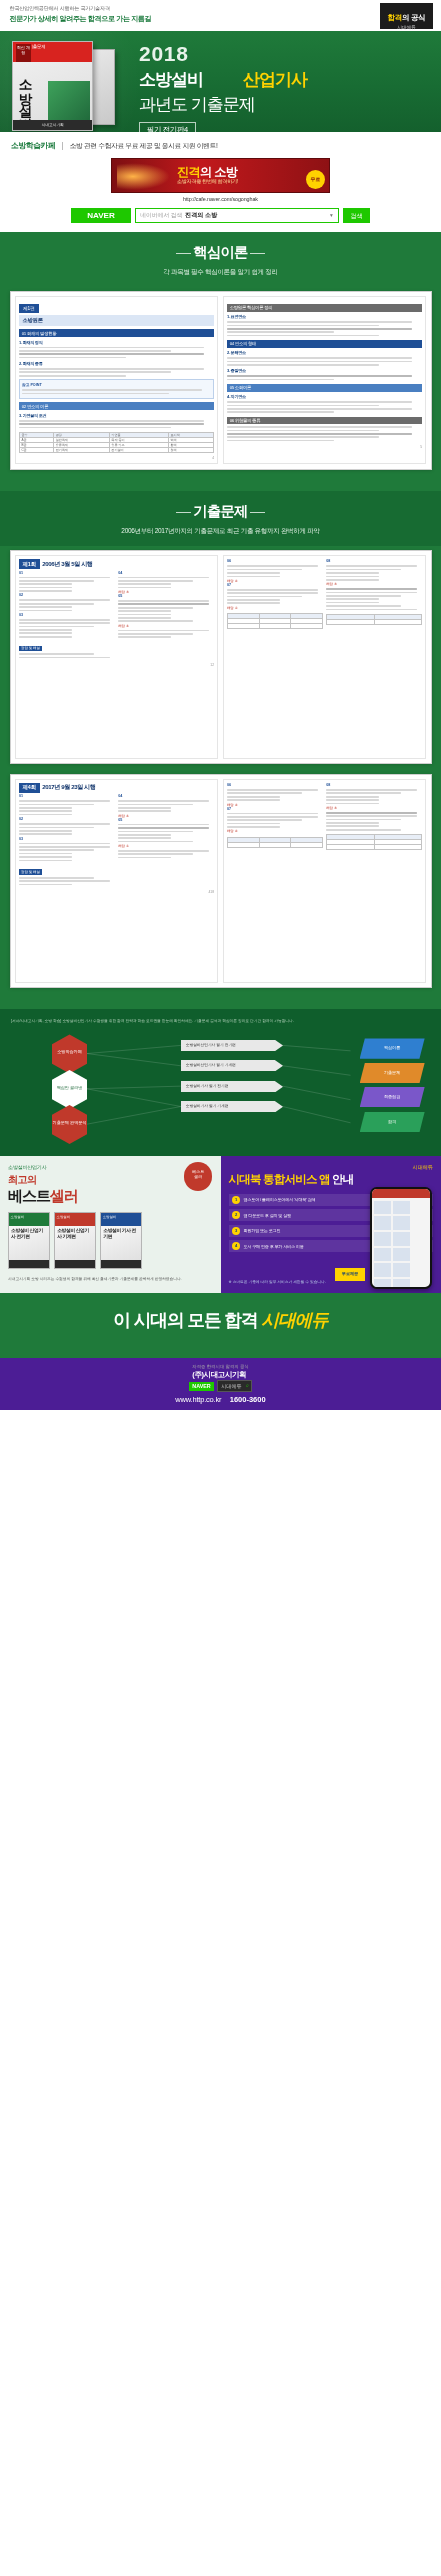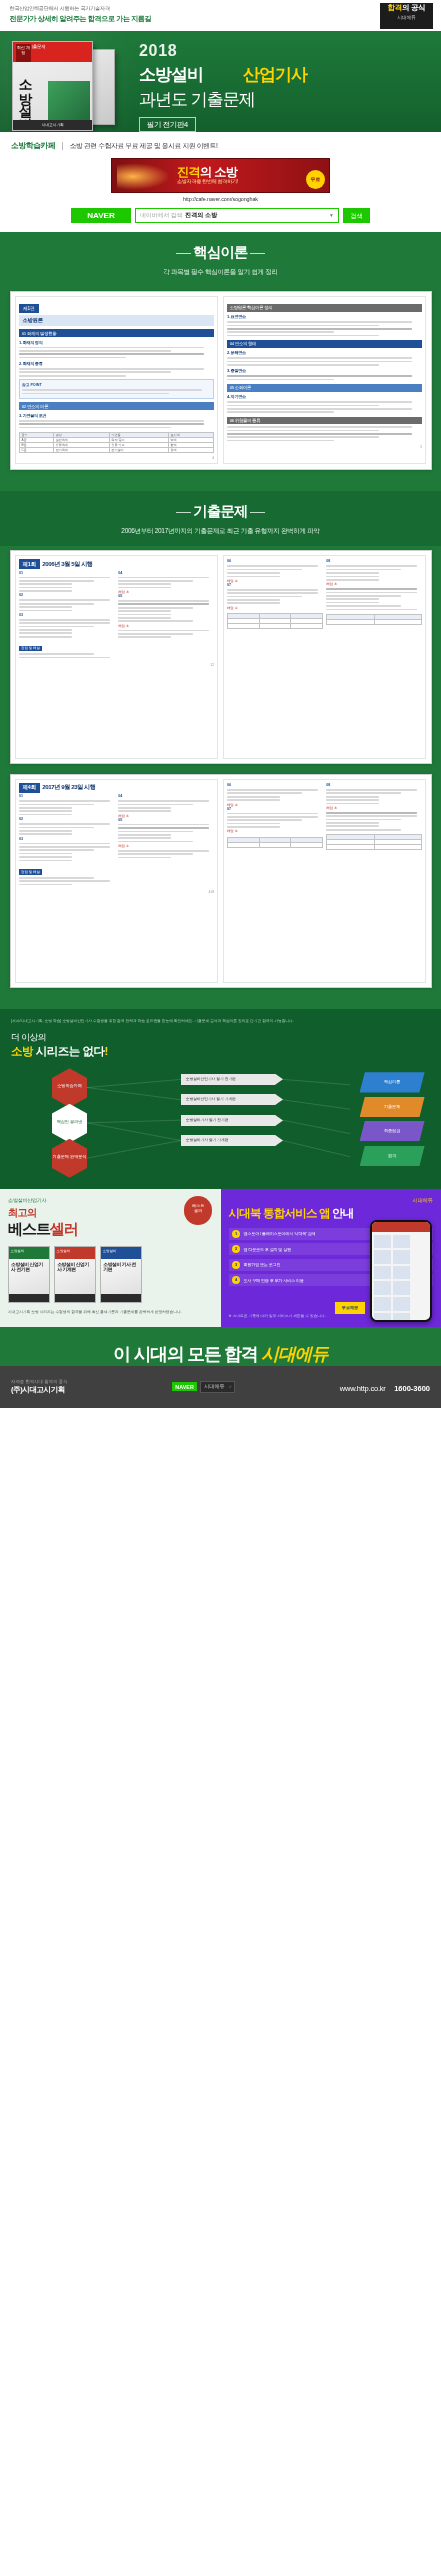--- a/index.html
+++ b/index.html
@@ -33,21 +33,21 @@
   }
   .badge-pass {
     position: absolute;
     right: 8.1px;
     top: 2.7px;
     width: 53px;
     height: 26px;
     background: #1c1c1c;
     color: #fff;
     text-align: center;
-    padding-top: 0;
+    padding-top: 10px;
   }
   .badge-pass .b1 { font-size: 7.5px; font-weight: bold; letter-spacing: -0.3px; }
   .badge-pass .b1 b { color: #ffd200; }
   .badge-pass .b2 { font-size: 4.8px; color: #cfcfcf; margin-top: 1.4px; letter-spacing: -0.2px;}
 
   
   .hero {
     height: 101px;
     background: linear-gradient(180deg,#1f7a3a 0%, #186c33 55%, #14602d 100%);
     position: relative;
@@ -109,21 +109,21 @@
     border: 0.7px solid #aaa;
     box-shadow: 2px 2.7px 4.8px rgba(0,0,0,.3);
     z-index: 0;
   }
   .hero-text {
     position: absolute;
     left: 139px; top: 12.2px;
     color: #fff;
   }
   .hero-year {
-    font-size: 16px; font-weight: bold; color: #e8f3ea;
+    font-size: 21px; font-weight: bold; color: #e8f3ea;
     letter-spacing: 0.7px; line-height: 1;
   }
   .hero-line-a { font-size: 17px; font-weight: bold; margin-top: 4.1px; letter-spacing: -1px; }
   .hero-line-a .y { color: #ffd200; margin-left: 40px; }
   .hero-line-b { font-size: 17px; font-weight: normal; margin-top: 1.4px; letter-spacing: -1px; }
   .hero-tag {
     display: inline-block;
     margin-top: 6.8px;
     border: 0.7px solid rgba(255,255,255,.7);
     padding: 1.4px 6.8px;
@@ -352,21 +352,21 @@
     border: 0.7px solid #b5b5b5; position: relative; overflow: hidden;
   }
   .bk .bk-h { height: 12.2px; background: #1f7a3a; color: #fff; font-size: 3.4px; padding: 1.4px; }
   .bk.red .bk-h { background: #c0392b; }
   .bk.blue .bk-h { background: #1f4f96; }
   .bk .bk-t { font-size: 4.8px; font-weight: bold; color: #222; padding: 2.7px 2px; letter-spacing: -0.4px; line-height: 1.1; }
   .bk .bk-b { position: absolute; bottom: 0; left: 0; right: 0; height: 8.1px; background: #2b2b2b; }
   .bs-foot { margin-top: 6.1px; font-size: 3.7px; color: #4b4b4b; line-height: 1.7; }
 
   .app-col {
-    width: 221px; background: #6d28d9; padding: 8.1px 8.1px 11px 8.1px;
+    width: 221px; background: #4c1d95; padding: 8.1px 8.1px 11px 8.1px;
     color: #fff; position: relative;
   }
   .app-col .tag { font-size: 5.1px; color: #ffd200; text-align: right; }
   .app-col .t1 { font-size: 11.5px; font-weight: bold; letter-spacing: -0.8px; margin-top: 1.4px; }
   .app-col .t1 .y { color: #ffd200; }
   .app-steps { margin-top: 6.8px; }
   .app-step {
     display: flex; align-items: center; gap: 3.4px; margin-bottom: 3.4px;
     background: rgba(255,255,255,.1); padding: 2px 3.4px;
   }
@@ -388,31 +388,31 @@
   .app-badge {
     position: absolute; right: 76px; bottom: 12.2px;
     width: 30px; height: 12.2px; background: #ffd200; color: #0f3f76;
     font-size: 4.1px; text-align: center; line-height: 12.2px; font-weight: bold;
   }
   .app-foot { position: absolute; left: 8.1px; bottom: 6.8px; font-size: 3.7px; color: #bcd0ea; line-height: 1.6; }
 
   
   .footer-band {
     background: #1f7a3a; color: #fff; text-align: center;
-    padding: 15px 0 0 0; position: relative;
+    padding: 15px 0 26px 0; position: relative;
   }
   .footer-band .fb {
     font-size: 17.7px; letter-spacing: -1.1px;
   }
   .footer-band .fb .w { font-weight: bold; }
   .footer-band .fb .script { color: #ffd200; font-style: italic; font-weight: bold; }
 
   .footer-bottom {
-    background: #404040; color: #ddd; padding: 13px 11px;
-    display: flex; align-items: center; justify-content: space-between;
+    background: #4c1d95; color: #ddd; padding: 6px 11px;
+    display: flex; align-items: center; justify-content: space-between; flex-direction: column;
   }
   .footer-bottom .left .l1 { font-size: 4.4px; color: #aaa; }
   .footer-bottom .left .l2 { font-size: 7.5px; font-weight: bold; color: #fff; margin-top: 1.4px; letter-spacing: -0.4px; }
   .footer-bottom .mid { display: flex; align-items: center; gap: 2.7px; }
   .footer-bottom .mid .nv {
     background: #1ec800; color: #fff; font-size: 5.4px; padding: 1.4px 3.4px; font-weight: bold;
   }
   .footer-bottom .mid .sbox {
     border: 0.7px solid #555; background: #2a2a2a; font-size: 5.1px; color: #ccc; padding: 1.4px 9.5px 1.4px 3.4px;
     position: relative;
@@ -900,24 +900,20 @@
           </div>
         </div>
       </div>
     </div>
   </div>
 
   <div class="info-sec">
     <div class="tiny">[저자/시대고시기획, 소방 학습]
 소방설비산업기사 수험생을 위한 합격 전략과 학습 로드맵을 한눈에 확인하세요.
 기출문제 분석과 핵심이론 정리로 단기간 합격이 가능합니다.</div>
-    <div class="info-title">
-      <span>더 이상의</span><br>
-      <b>소방</b><b style="color:#fff"> 시리즈는 없다</b><b>!</b>
-    </div>
 
     <div class="info-body">
       <svg class="dots" width="421" height="109" style="position:absolute;left:0;top:0" viewBox="0 0 620 160">
         <line x1="112" y1="30" x2="250" y2="18"></line>
         <line x1="112" y1="30" x2="250" y2="48"></line>
         <line x1="112" y1="82" x2="250" y2="78"></line>
         <line x1="112" y1="82" x2="250" y2="108"></line>
         <line x1="112" y1="134" x2="250" y2="108"></line>
         <line x1="400" y1="18" x2="500" y2="26"></line>
         <line x1="400" y1="48" x2="500" y2="62"></line>

